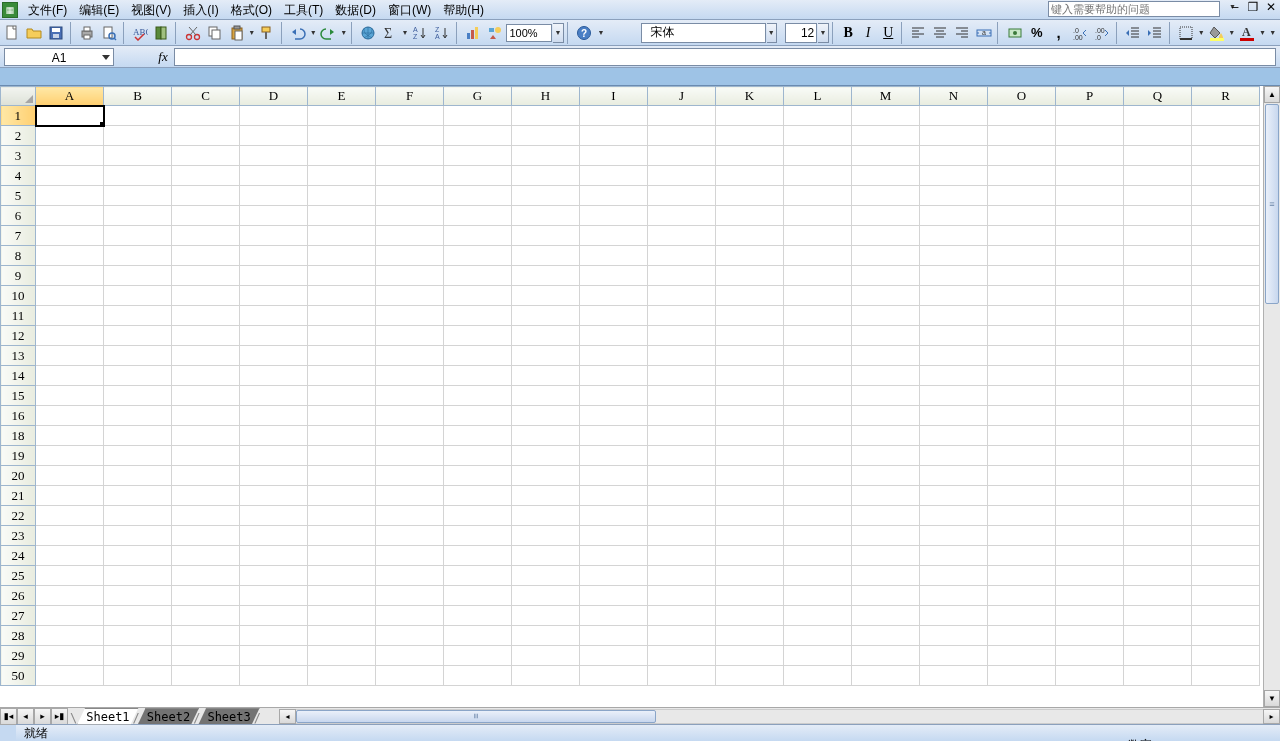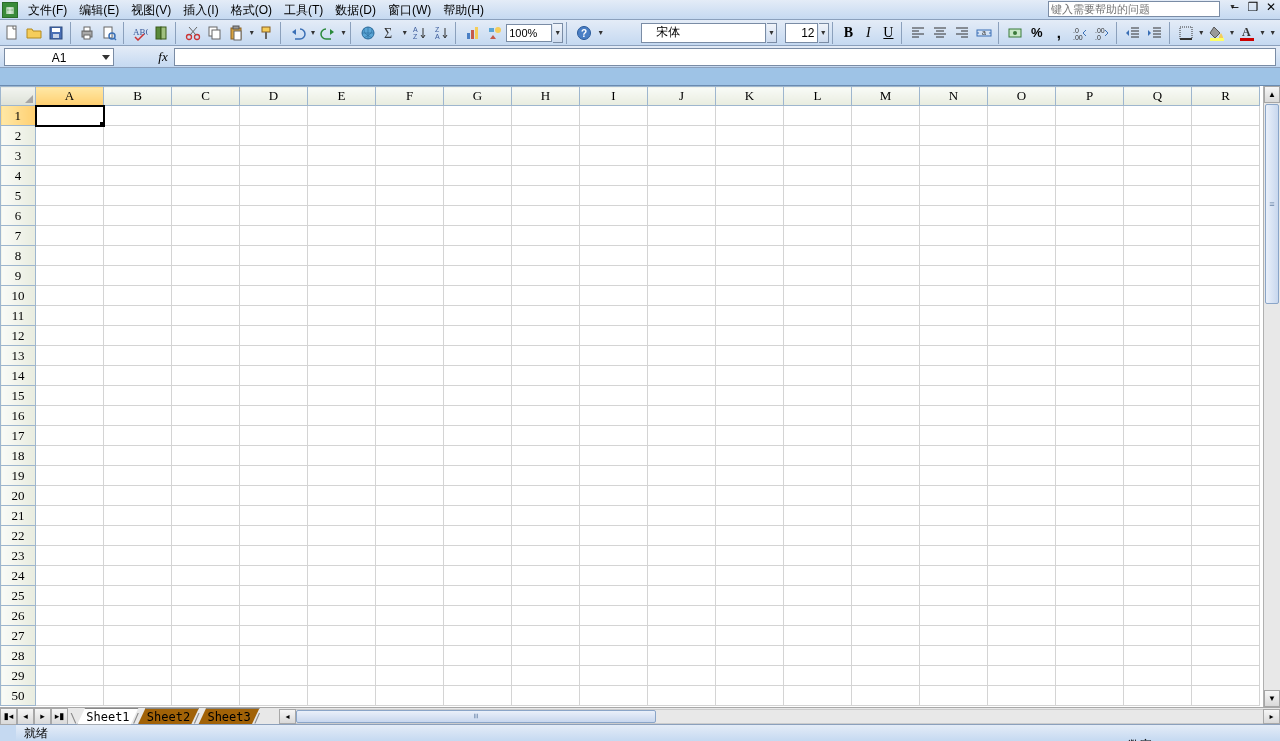--- a/index.html
+++ b/index.html
@@ -12,21 +12,21 @@
 .menubar .help-box input { width: 172px; height: 16px; font-size: 11px; border: 1px solid #7a8ca5; padding: 0 2px; }
 .menubar .win-controls { position: absolute; right: 2px; top: 0; display: flex; gap: 4px; }
 .menubar .win-controls span { width: 14px; height: 14px; font-size: 12px; line-height: 14px; text-align: center; color: #000; cursor: default; }
 
 .toolbar { background: linear-gradient(#e4ecf7,#c5d9f1); height: 26px; display: flex; align-items: center; padding: 0 2px; border-bottom: 1px solid #8ba0bc; gap: 1px; white-space: nowrap; }
 .toolbar .tb-btn { width: 22px; height: 22px; display: inline-flex; align-items: center; justify-content: center; border: 1px solid transparent; cursor: default; position: relative; }
 .toolbar .tb-btn svg { width: 16px; height: 16px; }
 .toolbar .tb-sep { width: 4px; height: 22px; border-left: 1px solid #8ba0bc; margin: 0 2px; }
 .toolbar .tb-drop { width: 8px; display: inline-flex; align-items: center; justify-content: center; font-size: 8px; color: #333; }
 .toolbar .zoom-box { width: 48px; height: 18px; border: 1px solid #7a8ca5; background: #fff; font-size: 11px; padding: 0 2px; display: inline-flex; align-items: center; }
-.toolbar .font-box { width: 130px; height: 20px; border: 1px solid #7a8ca5; background: #fff; font-size: 12px; padding: 0 14px; display: inline-flex; align-items: center; margin-left: 34px; }
+.toolbar .font-box { width: 130px; height: 20px; border: 1px solid #7a8ca5; background: #fff; font-size: 12px; padding: 0 8px; display: inline-flex; align-items: center; margin-left: 34px; }
 .toolbar .size-box { width: 34px; height: 20px; border: 1px solid #7a8ca5; background: #fff; font-size: 12px; padding: 0 2px; display: inline-flex; align-items: center; justify-content: flex-end; }
 .toolbar .biu { font-family: 'Times New Roman', serif; font-weight: bold; font-size: 14px; width: 20px; text-align: center; }
 .toolbar .biu.i { font-style: italic; font-weight: normal; }
 .toolbar .biu.u { text-decoration: underline; font-weight: normal; }
 .toolbar .dd { width: 11px; height: 20px; border: 1px solid #7a8ca5; border-left: none; background: linear-gradient(#f0f4fa,#cfdcef); display: inline-flex; align-items: center; justify-content: center; font-size: 7px; color: #333; }
 .toolbar .end-dd { font-size: 7px; color: #333; padding: 0 2px; }
 
 .namebox-row { background: linear-gradient(#e4ecf7,#c5d9f1); height: 22px; display: flex; align-items: center; border-bottom: 1px solid #8ba0bc; }
 .namebox-row .name-box { width: 110px; height: 18px; background: #fff; border: 1px solid #7a8ca5; margin-left: 4px; font-size: 12px; text-align: center; line-height: 18px; position: relative; }
 .namebox-row .name-box::after { content: ''; position: absolute; right: 3px; top: 6px; border-left: 4px solid transparent; border-right: 4px solid transparent; border-top: 5px solid #333; }
@@ -49,21 +49,21 @@
 .vscroll { position: absolute; top: 86px; right: 0; width: 17px; bottom: 34px; background: #e8e8e8; border-left: 1px solid #b0b0b0; }
 .vscroll .up,.vscroll .down { height: 17px; background: linear-gradient(#f6f6f6,#d9d9d9); border: 1px solid #a6a6a6; font-size: 8px; text-align: center; line-height: 15px; }
 .vscroll .down { position: absolute; bottom: 0; width: 100%; }
 .vscroll .thumb { position: absolute; top: 18px; left: 1px; right: 1px; height: 200px; background: linear-gradient(90deg,#eaf0fa,#c8d7ee); border: 1px solid #8aa5c8; border-radius: 2px; }
 .vscroll .thumb::after { content:'≡'; position:absolute; top:50%; left:50%; transform:translate(-50%,-50%); font-size:9px; color:#6b85a8;}
 
 .sheet-bar { position: absolute; bottom: 17px; left: 0; right: 0; height: 17px; background: #e8e8e8; border-top: 1px solid #a8a8a8; display: flex; align-items: center; font-size: 12px; }
 .sheet-bar .nav { display: flex; }
 .sheet-bar .nav span { width: 17px; height: 17px; border: 1px solid #a8a8a8; background: linear-gradient(#f6f6f6,#d9d9d9); text-align: center; font-size: 9px; line-height: 15px; }
 .sheet-bar .tabs { display: flex; align-items: flex-end; margin-left: 2px; font-family: SimSun, monospace; }
-.sheet-bar .tab { padding: 0 8px; height: 17px; line-height: 17px; border: 1px solid #888; background: #a16207; position: relative; margin-right: -4px; clip-path: polygon(8px 0,100% 0,calc(100% - 8px) 100%,0 100%); }
+.sheet-bar .tab { padding: 0 8px; height: 17px; line-height: 17px; border: 1px solid #888; background: #737373; position: relative; margin-right: -4px; clip-path: polygon(8px 0,100% 0,calc(100% - 8px) 100%,0 100%); }
 .sheet-bar .tab.active { background: #fff; font-weight: normal; z-index: 2; }
 .sheet-bar .tab::before { content:'\\'; position:absolute; left:-4px; top:0; color:transparent;}
 .sheet-bar .hscroll { flex: 1; margin-left: 20px; display: flex; align-items: center; }
 .sheet-bar .hscroll .harrow { width: 17px; height: 15px; border: 1px solid #a8a8a8; background: linear-gradient(#f6f6f6,#d9d9d9); font-size: 8px; text-align: center; line-height: 13px; }
 .sheet-bar .hscroll .htrack { flex: 1; height: 15px; background: #e8e8e8; border-top: 1px solid #ccc; border-bottom: 1px solid #ccc; position: relative; }
 .sheet-bar .hscroll .hthumb { position: absolute; left: 0; top: 0; bottom: 0; width: 360px; background: linear-gradient(#eaf0fa,#c8d7ee); border: 1px solid #8aa5c8; border-radius: 2px; }
 .sheet-bar .hscroll .hthumb::after{content:'≡'; position:absolute; top:50%; left:50%; transform:translate(-50%,-50%) rotate(90deg); font-size:9px; color:#6b85a8;}
 
 .status-bar { position: absolute; bottom: 0; left: 16px; right: 0; height: 17px; background: linear-gradient(#e4ecf7,#c5d9f1); border-top: 1px solid #8ba0bc; font-size: 12px; display: flex; align-items: center; padding: 0 8px; }
 .status-bar .right { margin-left: auto; margin-right: 120px; margin-top: 24px; }
@@ -688,41 +688,20 @@
           <td class=""></td>
           <td class=""></td>
           <td class=""></td>
           <td class=""></td>
           <td class=""></td>
           <td class=""></td>
           <td class=""></td>
         </tr>
         <tr>
           <th class="rowh">16</th>
-          <td class=""></td>
-          <td class=""></td>
-          <td class=""></td>
-          <td class=""></td>
-          <td class=""></td>
-          <td class=""></td>
-          <td class=""></td>
-          <td class=""></td>
-          <td class=""></td>
-          <td class=""></td>
-          <td class=""></td>
-          <td class=""></td>
-          <td class=""></td>
-          <td class=""></td>
-          <td class=""></td>
-          <td class=""></td>
-          <td class=""></td>
-          <td class=""></td>
-        </tr>
-        <tr>
-          <th class="rowh">17</th>
           <td class=""></td>
           <td class=""></td>
           <td class=""></td>
           <td class=""></td>
           <td class=""></td>
           <td class=""></td>
           <td class=""></td>
           <td class=""></td>
           <td class=""></td>
           <td class=""></td>

